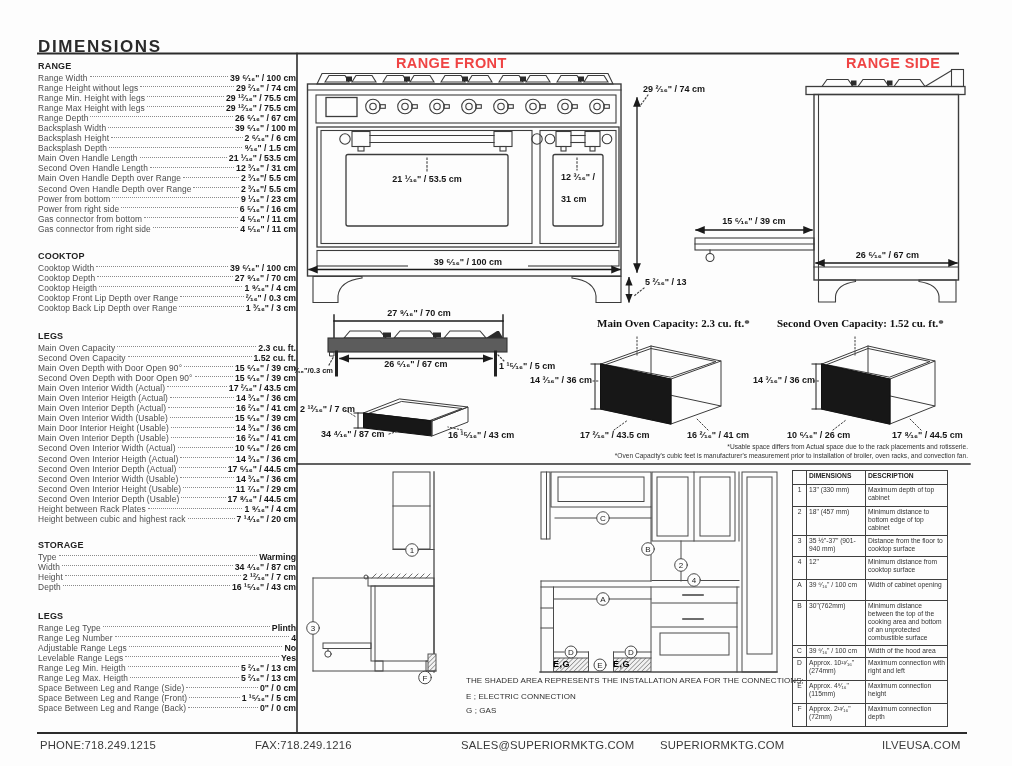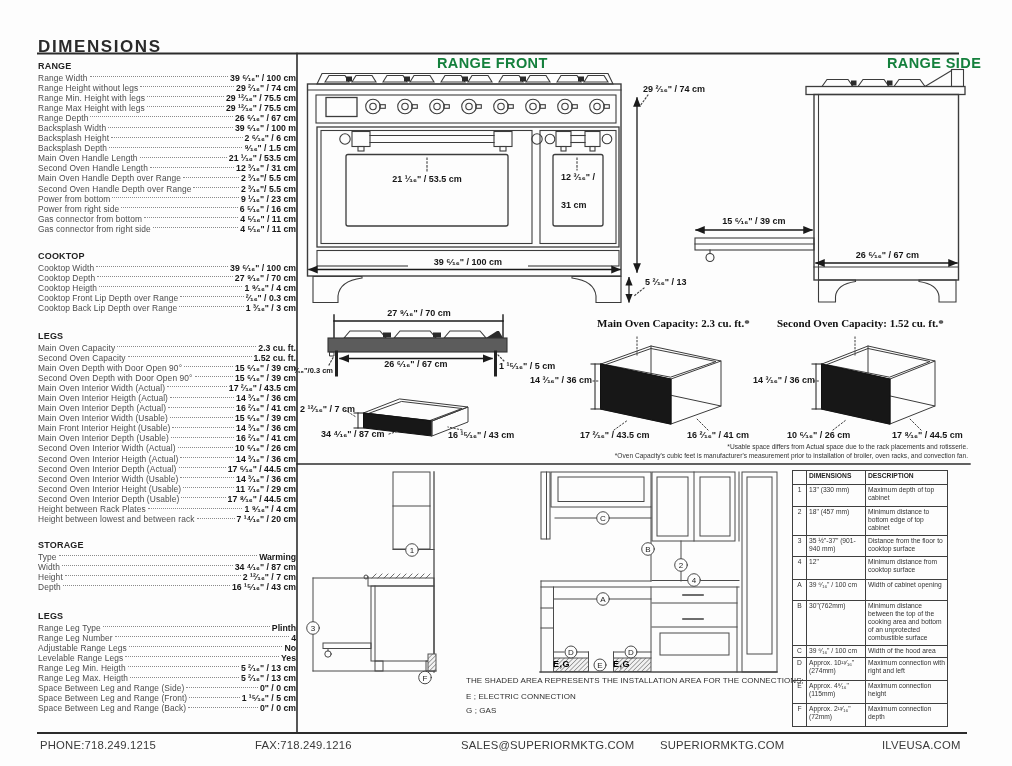--- a/index.html
+++ b/index.html
@@ -1,21 +1,21 @@
 <!DOCTYPE html>
 <html><head>
 <meta charset="utf-8">
 <style>
   html,body{margin:0;padding:0;background:#e8e8e8;}
   #page{position:relative;width:1012px;height:766px;background:#fdfdfd;overflow:hidden;
         font-family:"Liberation Sans","DejaVu Sans",sans-serif;color:#222;}
   #art{position:absolute;left:0;top:0;width:1012px;height:766px;}
   .abs{position:absolute;}
   #page-title{left:38px;top:37px;font-size:17px;font-weight:bold;letter-spacing:1.6px;color:#2a2a2a;}
-  .draw-title{font-size:14.5px;font-weight:bold;color:#15803d;letter-spacing:.4px;white-space:nowrap;margin-left:41px;}
+  .draw-title{font-size:14.5px;font-weight:bold;color:#ef4444;letter-spacing:.4px;white-space:nowrap;}
   
   .spec-section{left:38px;width:258px;}
   .spec-head{font-size:9px;font-weight:bold;color:#222;letter-spacing:.2px;margin-bottom:1.5px;}
   .spec-row{display:flex;align-items:center;height:10.1px;font-size:8.4px;line-height:10.1px;white-space:nowrap;}
   .spec-label{color:#4c4c4c;letter-spacing:.1px;}
   .spec-dots{flex:1 1 auto;border-bottom:1px dotted #8a8a8a;margin:0 2px 2px 2px;min-width:6px;}
   .spec-value{font-weight:bold;color:#161616;font-size:8.7px;}
   
   .dim{font-size:9px;font-weight:bold;color:#161616;white-space:nowrap;}
   .dim.sm{font-size:7.5px;}
@@ -592,21 +592,21 @@
           <span class="spec-label">Main Oven Interior Depth (Actual)</span>
           <span class="spec-dots"></span>
           <span class="spec-value">16 ²⁄₁₆" / 41 cm</span>
         </div>
         <div class="spec-row">
           <span class="spec-label">Main Oven Interior Width (Usable)</span>
           <span class="spec-dots"></span>
           <span class="spec-value">15 ⁶⁄₁₆" / 39 cm</span>
         </div>
         <div class="spec-row">
-          <span class="spec-label">Main Front Interior Height (Usable)</span>
+          <span class="spec-label">Main Door Interior Height (Usable)</span>
           <span class="spec-dots"></span>
           <span class="spec-value">14 ³⁄₁₆" / 36 cm</span>
         </div>
         <div class="spec-row">
           <span class="spec-label">Main Oven Interior Depth (Usable)</span>
           <span class="spec-dots"></span>
           <span class="spec-value">16 ²⁄₁₆" / 41 cm</span>
         </div>
         <div class="spec-row">
           <span class="spec-label">Second Oven Interior Width (Actual)</span>
@@ -637,21 +637,21 @@
           <span class="spec-label">Second Oven Interior Depth (Usable)</span>
           <span class="spec-dots"></span>
           <span class="spec-value">17 ⁸⁄₁₆" / 44.5 cm</span>
         </div>
         <div class="spec-row">
           <span class="spec-label">Height between Rack Plates</span>
           <span class="spec-dots"></span>
           <span class="spec-value">1 ⁹⁄₁₆" / 4 cm</span>
         </div>
         <div class="spec-row">
-          <span class="spec-label">Height between lowest and between rack</span>
+          <span class="spec-label">Height between cubic and highest rack</span>
           <span class="spec-dots"></span>
           <span class="spec-value">7 ¹⁴⁄₁₆" / 20 cm</span>
         </div>
       </div>
     <div class="abs spec-section" style="top:540px">
       <div class="spec-head">STORAGE</div>
 
     <div class="spec-row">
           <span class="spec-label">Type</span>
           <span class="spec-dots"></span>
@@ -725,21 +725,21 @@
   </div>
 
   <div class="abs draw-title" style="left:396px;top:55px">RANGE FRONT</div>
   <div class="abs draw-title" style="left:846px;top:55px">RANGE SIDE</div>
 
   <div class="abs dim" style="left:643px;top:84px">29 ²⁄₁₆" / 74 cm</div>
   <div class="abs dim ctr" style="left:408px;top:257px;width:120px;background:#fdfdfd">39 ⁶⁄₁₆" / 100 cm</div>
   <div class="abs dim" style="left:645px;top:277px">5 ²⁄₁₆" / 13</div>
   <div class="abs dim ctr" style="left:367px;top:174px;width:120px">21 ¹⁄₁₆" / 53.5 cm</div>
   <div class="abs dim" style="left:561px;top:172px">12 ³⁄₁₆" /</div>
-  <div class="abs dim" style="left:561px;top:200px">31 cm</div>
+  <div class="abs dim" style="left:561px;top:194px">31 cm</div>
 
   <div class="abs dim ctr" style="left:695px;top:216px;width:118px">15 ⁶⁄₁₆" / 39 cm</div>
   <div class="abs dim ctr" style="left:820px;top:250px;width:135px">26 ⁶⁄₁₆" / 67 cm</div>
 
   <div class="abs dim ctr" style="left:360px;top:308px;width:118px">27 ⁹⁄₁₆" / 70 cm</div>
   <div class="abs dim ctr" style="left:357px;top:359px;width:118px">26 ⁶⁄₁₆" / 67 cm</div>
   <div class="abs dim sm rt" style="left:280px;top:366px;width:53px">²⁄₁₆"/0.3 cm</div>
   <div class="abs dim" style="left:499px;top:361px">1 ¹⁵⁄₁₆" / 5 cm</div>
 
   <div class="abs dim rt" style="left:300px;top:404px;width:53px">2 ¹²⁄₁₆" / 7 cm</div>

